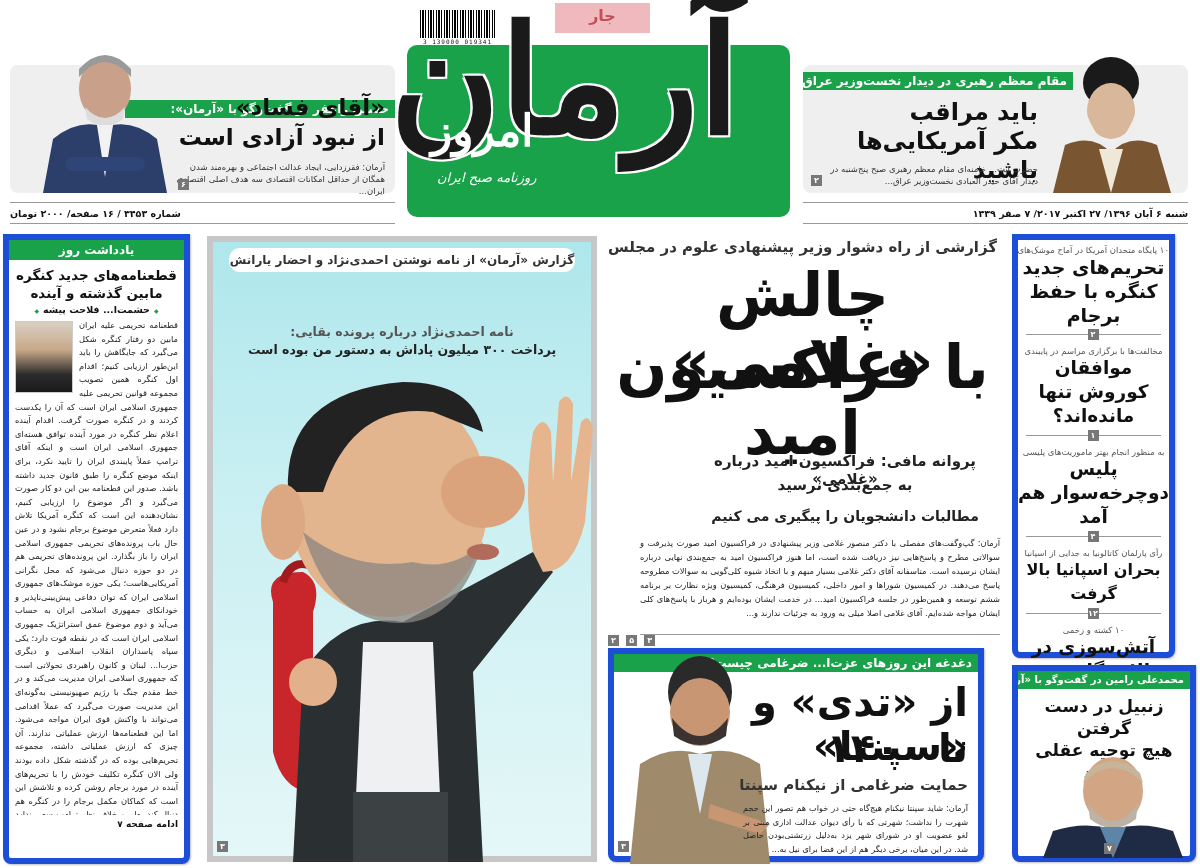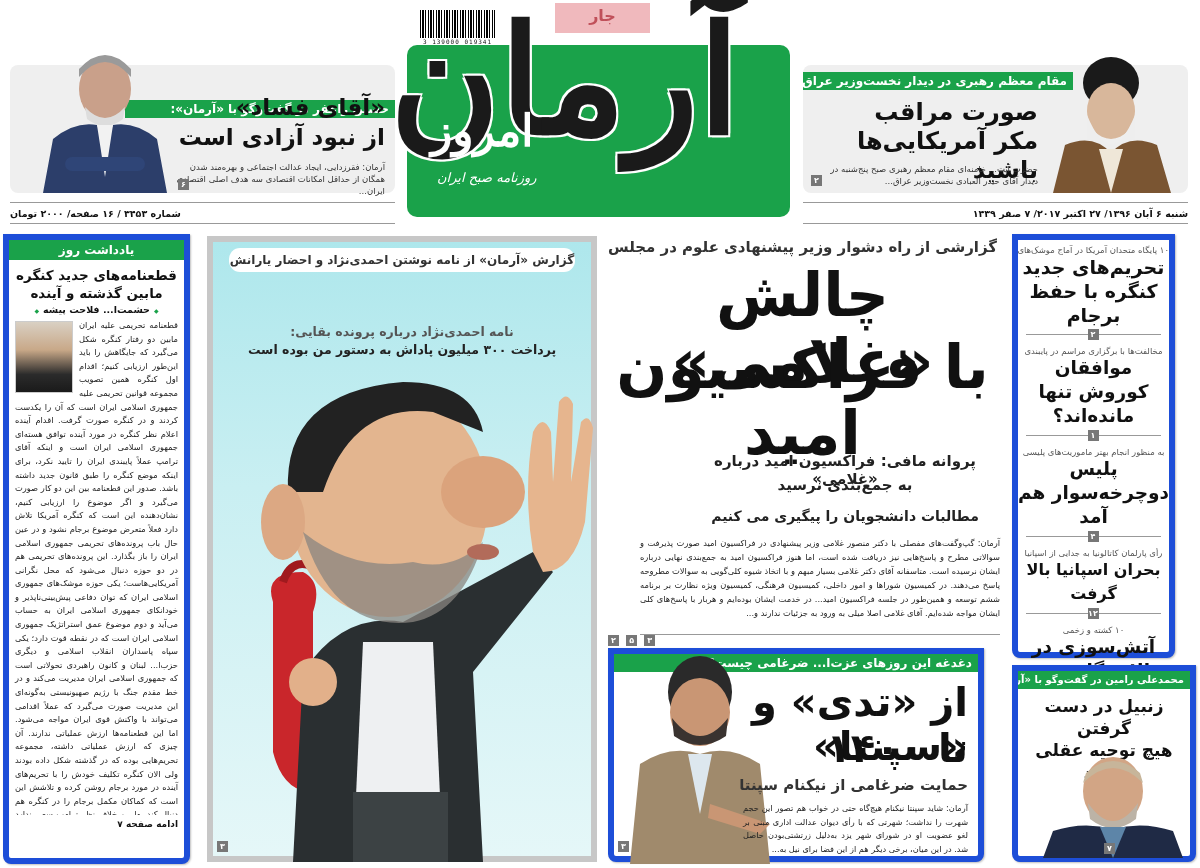--- a/index.html
+++ b/index.html
@@ -167,21 +167,21 @@
       <path d="M50 60 Q70 82 90 60 L88 72 Q70 86 52 72 Z" fill="#ddd"></path>
       <path d="M8 146 L18 92 Q40 74 62 78 L70 100 L78 78 Q100 74 122 92 L132 146 Z" fill="#2c3e6a"></path>
       <path d="M62 78 L70 130 L78 78 Z" fill="#f2f2f2"></path>
       <rect x="30" y="110" width="80" height="14" rx="7" fill="#2f4577"></rect>
     </svg>
   </div>
 </div>
 
 <div id="teaser-right" class="abs teaser">
   <div class="banner green" style="left:0; right:115px;">مقام معظم رهبری در دیدار نخست‌وزیر عراق</div>
-  <div class="teaser-head" style="right:150px; top:33px; font-size:24px;">صورت مراقب</div>
+  <div class="teaser-head" style="right:150px; top:33px; font-size:24px;">باید مراقب</div>
   <div class="teaser-head" style="right:150px; top:62px; font-size:24px;">مکر آمریکایی‌ها باشید</div>
   <div class="teaser-body" style="right:150px; top:98px; width:225px;">حضرت آیت... خامنه‌ای مقام معظم رهبری صبح پنج‌شنبه در دیدار آقای حیدر العبادی نخست‌وزیر عراق...</div>
   <span class="pg abs" style="left:8px; top:110px;">۲</span>
   <div class="photo-person" style="right:5px; top:-12px; width:140px; height:140px;">
     <svg width="140" height="140" viewBox="0 0 140 140">
       <ellipse cx="68" cy="30" rx="28" ry="26" fill="#1a1a1a"></ellipse>
       <ellipse cx="68" cy="58" rx="24" ry="28" fill="#d8b79b"></ellipse>
       <path d="M44 62 Q68 120 92 62 L92 90 Q68 120 44 90 Z" fill="#eeeeee"></path>
       <path d="M10 140 L22 92 Q50 80 68 100 Q86 80 114 92 L128 140 Z" fill="#7a5532"></path>
       <path d="M56 96 L68 140 L80 96 Z" fill="#efe7d8"></path>

